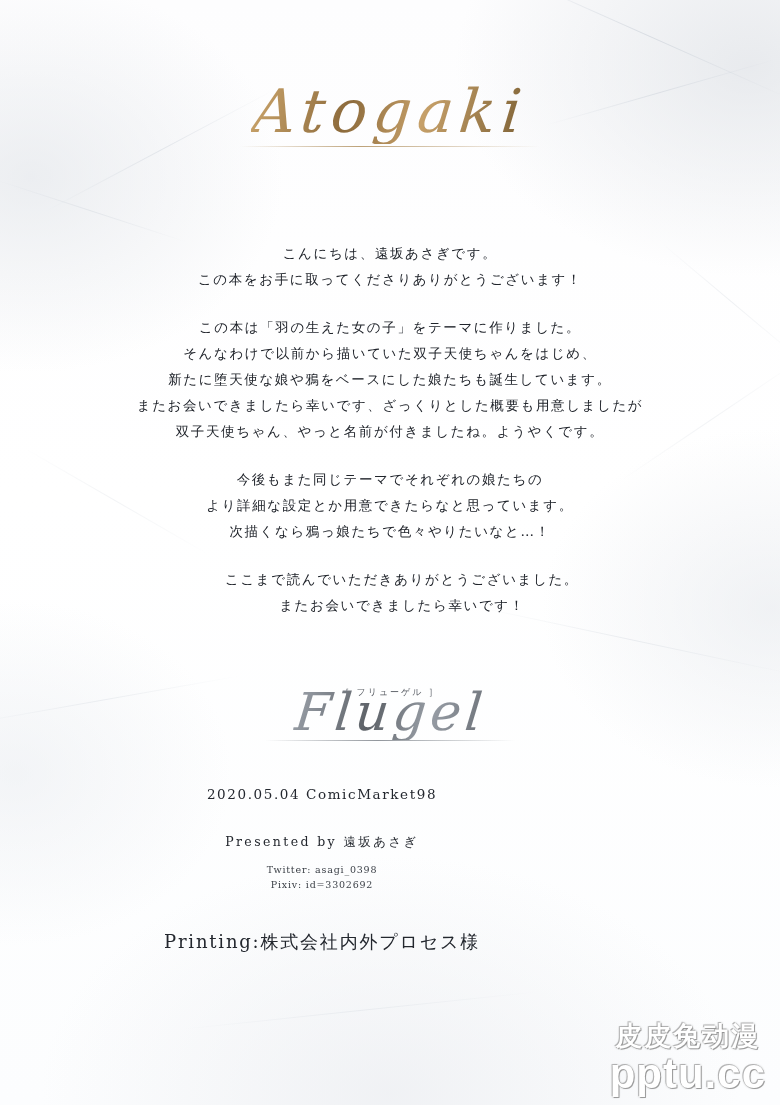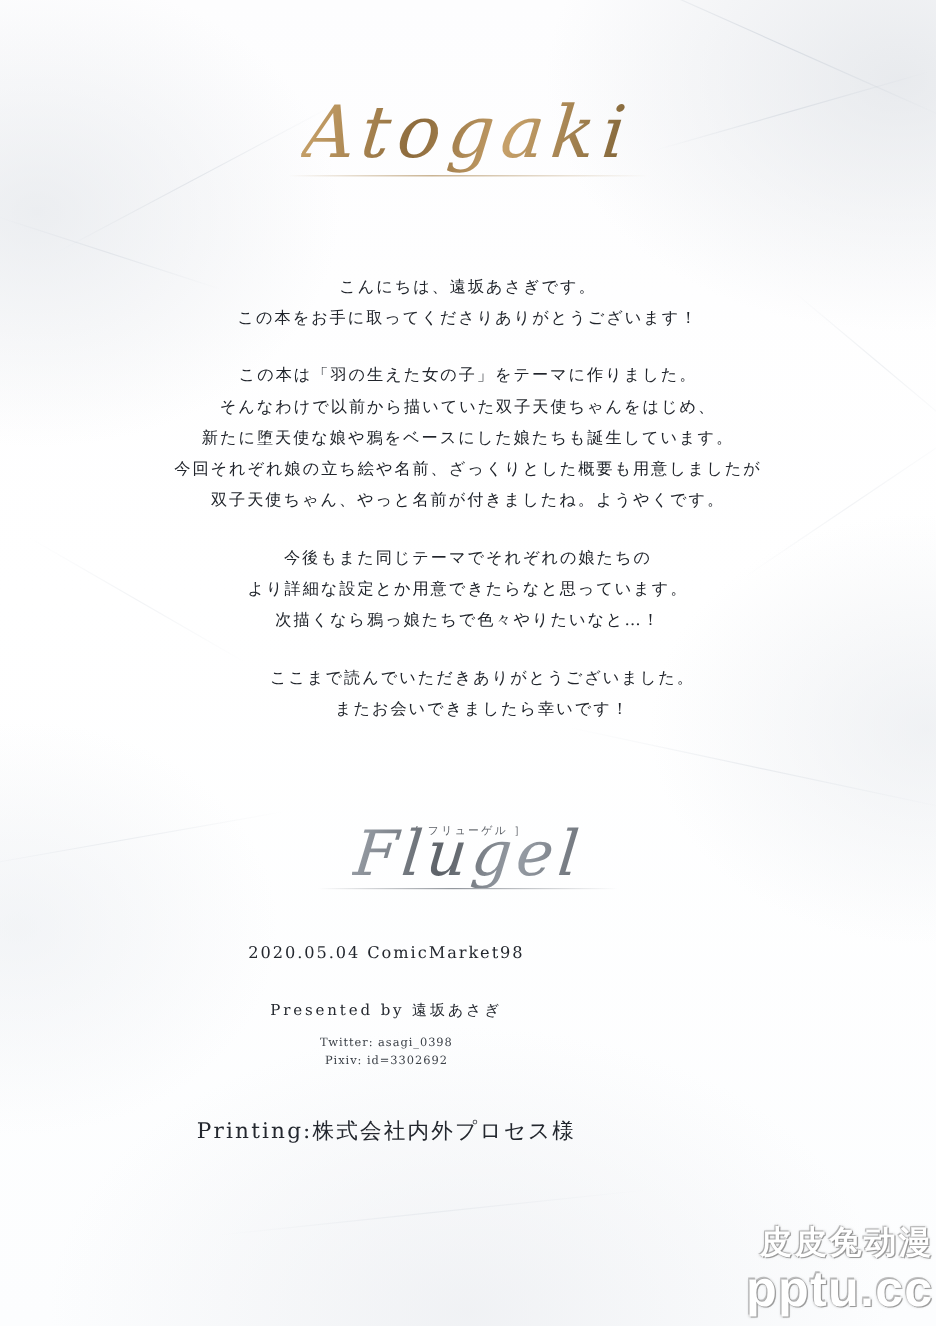--- a/index.html
+++ b/index.html
@@ -77,21 +77,21 @@
     left: 0;
     top: 226px;
     width: 780px;
     text-align: center;
     color: #20242b;
     font-family: "DejaVu Serif", serif;
     font-size: 13.5px;
     letter-spacing: 1.6px;
     line-height: 26px;
   }
-  .para { margin: 0 0 22px 0; }
+  .para { margin: 14px 0 22px 0; }
   .para:last-child { margin-bottom: 0; padding-left: 24px; }
   .para div { white-space: nowrap; }
 
   .logo-block {
     position: absolute;
     top: 672px;
     left: 0;
     width: 780px;
     text-align: center;
   }
@@ -150,23 +150,23 @@
     color: #3a3f46;
   }
   .printing {
     top: 930px;
     font-size: 18px;
     letter-spacing: 1.8px;
   }
 
   .watermark {
     position: absolute;
-    right: 2px;
+    right: 14px;
     bottom: 8px;
-    text-align: right;
+    text-align: center;
     pointer-events: none;
   }
   .wm-cn {
     font-family: "DejaVu Sans", sans-serif;
     font-weight: bold;
     font-size: 27px;
     letter-spacing: 2px;
     color: #ffffff;
     text-shadow:
       0 0 2px rgba(120,120,120,0.9),
@@ -210,21 +210,21 @@
 
   <div class="body-text">
     <div class="para">
       <div>こんにちは、遠坂あさぎです。</div>
       <div>この本をお手に取ってくださりありがとうございます！</div>
     </div>
     <div class="para">
       <div>この本は「羽の生えた女の子」をテーマに作りました。</div>
       <div>そんなわけで以前から描いていた双子天使ちゃんをはじめ、</div>
       <div>新たに堕天使な娘や鴉をベースにした娘たちも誕生しています。</div>
-      <div>今回それぞれ娘の立ち絵や名前、ざっくりとした概要も用意しましたが</div>
+      <div>またお会いできましたら幸いです、ざっくりとした概要も用意しましたが</div>
       <div>双子天使ちゃん、やっと名前が付きましたね。ようやくです。</div>
     </div>
     <div class="para">
       <div>今後もまた同じテーマでそれぞれの娘たちの</div>
       <div>より詳細な設定とか用意できたらなと思っています。</div>
       <div>次描くなら鴉っ娘たちで色々やりたいなと…！</div>
     </div>
     <div class="para">
       <div>ここまで読んでいただきありがとうございました。</div>
       <div>またお会いできましたら幸いです！</div>

